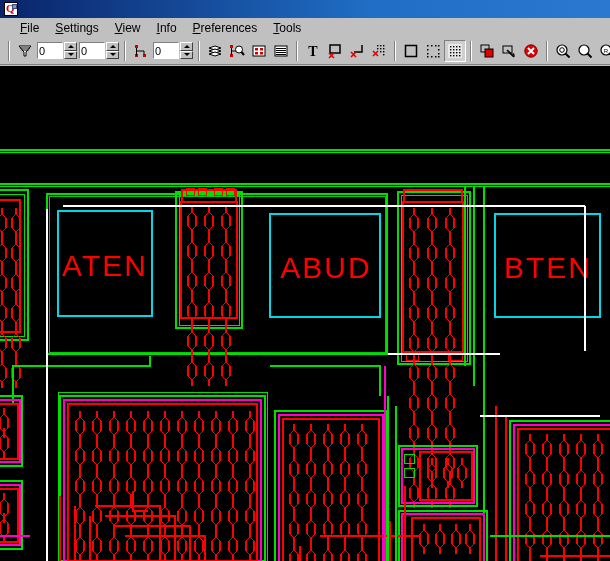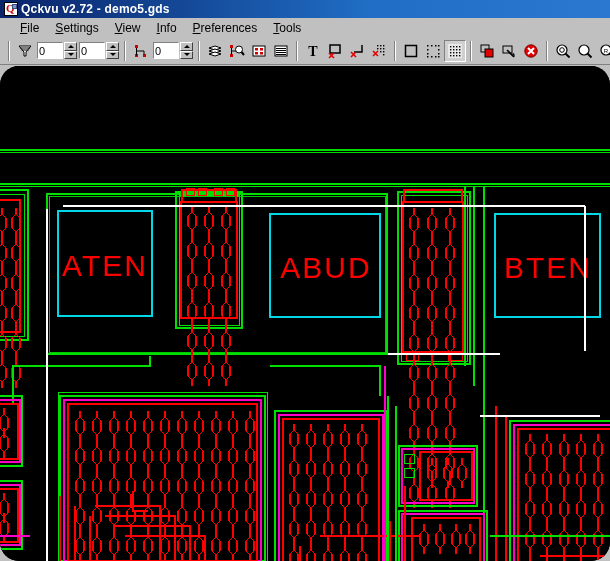--- a/index.html
+++ b/index.html
@@ -37,34 +37,33 @@
               border-right:1px solid #fff;border-bottom:1px solid #fff;background:#fff;
               box-sizing:border-box;font-family:"Liberation Sans",sans-serif;}
   .spin .arrows{display:flex;flex-direction:column;width:13px;height:17px;margin-left:1px;}
   .spin .arrows div{flex:1;background:#c0c0c0;border-top:1px solid #fff;border-left:1px solid #fff;
                     border-right:1px solid #404040;border-bottom:1px solid #404040;
                     box-sizing:border-box;display:flex;align-items:center;justify-content:center;}
   .arrow-u{width:0;height:0;border-left:3px solid transparent;border-right:3px solid transparent;border-bottom:3px solid #000;}
   .arrow-d{width:0;height:0;border-left:3px solid transparent;border-right:3px solid transparent;border-top:3px solid #000;}
 
   
-  .canvas{position:absolute;left:0;top:66px;width:610px;height:495px;background:#000;overflow:hidden;border-radius:19px;}
+  .canvas{position:absolute;left:0;top:66px;width:610px;height:495px;background:#000;overflow:hidden;}
   .canvas svg{position:absolute;left:0;top:0;}
 </style>
 </head>
 <body>
 
 <div id="app">
 
   <div class="titlebar">
     <div class="app-icon">
       <span class="q">Q</span>
         <span class="chip"></span>
     </div>
-    <span class="title-text">Qckvu v2.72 - demo5.gds</span>
   </div>
 
   <div class="menubar">
     <div class="menu-item"><span class="mn">F</span><span>ile</span></div>
     <div class="menu-item"><span class="mn">S</span><span>ettings</span></div>
     <div class="menu-item"><span class="mn">V</span><span>iew</span></div>
     <div class="menu-item"><span class="mn">I</span><span>nfo</span></div>
     <div class="menu-item"><span class="mn">P</span><span>references</span></div>
     <div class="menu-item"><span class="mn">T</span><span>ools</span></div>
   </div>

